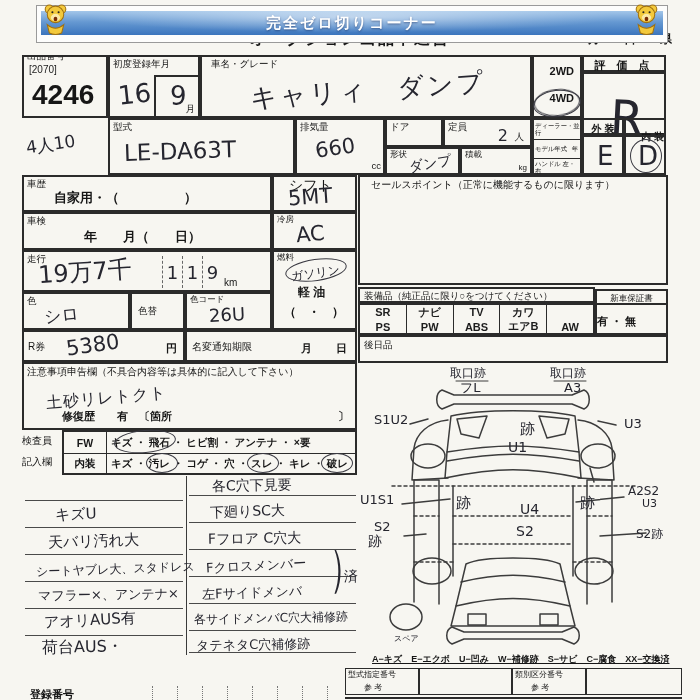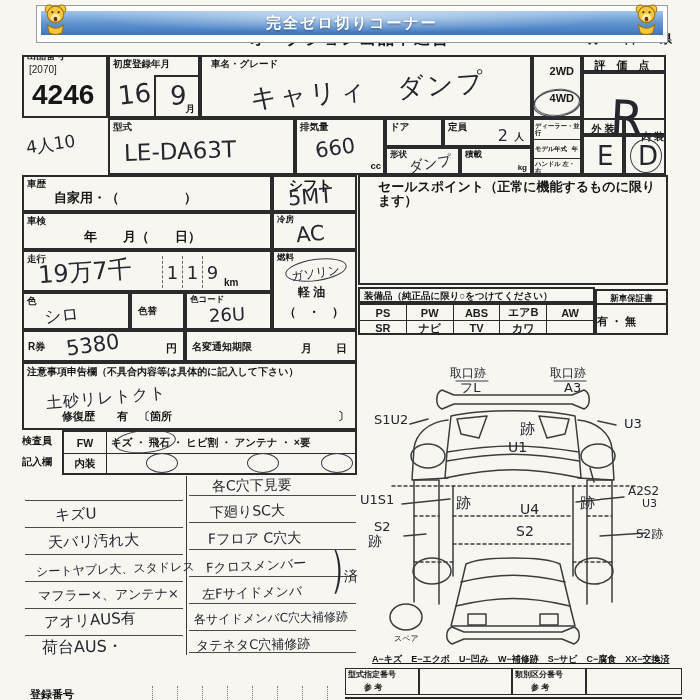--- a/index.html
+++ b/index.html
@@ -1,21 +1,21 @@
 <!DOCTYPE html>
 <html><head>
 <meta charset="utf-8">
 <style>
   html,body{margin:0;padding:0;background:#e9e7e2;}
   #sheet{position:relative;width:700px;height:700px;background:#f7f6f1;overflow:hidden;
          font-family:"Liberation Sans",sans-serif;color:#1d1d1d;}
   .abs{position:absolute;}
   .box{position:absolute;border:2px solid #2b2b2b;box-sizing:border-box;background:transparent;}
   .thin{border-width:1.5px;}
-  .lbl{font-size:9.5px;font-weight:bold;color:#161616;line-height:1.05;}
+  .lbl{font-size:9.5px;font-weight:normal;color:#161616;line-height:1.05;}
   .pr{font-weight:bold;color:#161616;}
   .hw{font-family:"DejaVu Sans",sans-serif;color:#26262f;white-space:nowrap;}
   .circ{position:absolute;border:1.6px solid #3a3a42;border-radius:50%;pointer-events:none;}
   .rule{position:absolute;background:#4a4a4a;height:1px;}
   .vline{position:absolute;background:#3a3a3a;width:1px;}
   .dotcell{display:inline-block;border-left:1px dotted #777;height:14px;width:24px;}
   .mcell{display:inline-flex;align-items:center;justify-content:center;
          border-left:1px dashed #666;width:19px;height:32px;}
   .banner{position:absolute;left:36px;top:5px;width:630px;height:36px;background:#fdfdfc;
           border:1px solid #9a9a9a;z-index:3;}
@@ -211,20 +211,21 @@
 
   <span class="lbl" style="position:absolute;left:22px;top:436px;font-size:10px;">検査員</span>
   <span class="lbl" style="position:absolute;left:22px;top:457px;font-size:10px;">記入欄</span>
   <div class="box" style="left:62px;top:430px;width:295px;height:45px;">
     <div style="height:21px;border-bottom:1.5px solid #2b2b2b;display:flex;">
       <span class="pr" style="width:42px;border-right:1.5px solid #2b2b2b;font-size:10.5px;display:flex;align-items:center;justify-content:center;">FW</span>
       <span class="pr" style="font-size:10.5px;display:flex;align-items:center;padding-left:4px;white-space:nowrap;">キズ ・ 飛石 ・ ヒビ割 ・ アンテナ ・ ×要</span>
     </div>
     <div style="height:20px;display:flex;">
       <span class="pr" style="width:42px;border-right:1.5px solid #2b2b2b;font-size:10.5px;display:flex;align-items:center;justify-content:center;">内装</span>
+      <span class="pr" style="font-size:10.5px;display:flex;align-items:center;padding-left:4px;white-space:nowrap;">キズ ・ 汚レ ・ コゲ ・ 穴 ・ スレ ・ キレ ・ 破レ</span>
     </div>
   </div>
   <div class="circ" style="left:114px;top:430px;width:60px;height:21px;transform:rotate(-5deg);"></div>
   <div class="circ" style="left:146px;top:453px;width:30px;height:18px;"></div>
   <div class="circ" style="left:247px;top:453px;width:30px;height:18px;"></div>
   <div class="circ" style="left:321px;top:453px;width:30px;height:18px;"></div>
 
   <div class="vline" style="left:186px;top:476px;height:179px;"></div>
   <div class="rule" style="left:25px;top:500px;width:158px;"></div>
   <div class="rule" style="left:25px;top:527px;width:158px;"></div>
@@ -258,46 +259,49 @@
   <span class="hw" style="position:absolute;left:344px;top:568px;font-size:14px;">済</span>
 
   <div class="abs" style="left:22px;top:683px;width:335px;height:17px;">
     <span class="pr" style="position:absolute;top:4px;left:8px;font-size:11px;">登録番号</span>
     <div style="position:absolute;left:130px;top:3px;">
       <span class="dotcell"></span><span class="dotcell"></span><span class="dotcell"></span><span class="dotcell"></span><span class="dotcell"></span><span class="dotcell"></span><span class="dotcell"></span><span class="dotcell"></span>
     </div>
   </div>
 
   <div class="box" style="left:358px;top:175px;width:310px;height:110px;">
-    <span class="lbl" style="position:absolute;top:3px;left:18px;font-size:13px;">セールスポイント（正常に機能するものに限ります）</span>
+    <span class="lbl" style="position:absolute;top:3px;left:11px;font-size:10px;">セールスポイント（正常に機能するものに限ります）</span>
   </div>
   <div class="box" style="left:358px;top:287px;width:237px;height:16px;">
     <span class="lbl" style="position:absolute;top:2px;left:4px;font-size:9.5px;">装備品（純正品に限り○をつけてください）</span>
   </div>
   <div class="box" style="left:595px;top:289px;width:73px;height:16px;">
     <span class="lbl" style="position:absolute;top:3px;width:100%;text-align:center;font-size:8.5px;">新車保証書</span>
   </div>
   <div class="box" style="left:358px;top:303px;width:237px;height:32px;">
+    <div style="display:flex;height:14px;">
+      <span class="eqcell">SR</span>
+      <span class="eqcell">ナビ</span>
+      <span class="eqcell">TV</span>
+      <span class="eqcell">カワ</span>
+      <span class="eqcell"></span>
+    </div>
     <div style="display:flex;height:15px;border-bottom:1.5px solid #2b2b2b;">
       <span class="eqcell">PS</span>
       <span class="eqcell">PW</span>
       <span class="eqcell">ABS</span>
       <span class="eqcell">エアB</span>
       <span class="eqcell">AW</span>
     </div>
-    <div style="display:flex;height:14px;">
-      <span class="eqcell">SR</span>
-      <span class="eqcell">ナビ</span>
-      <span class="eqcell">TV</span>
-      <span class="eqcell">カワ</span>
-      <span class="eqcell"></span>
-    </div>
   </div>
   <div class="box" style="left:595px;top:303px;width:73px;height:32px;">
     <span class="pr" style="position:absolute;top:9px;width:100%;text-align:left;font-size:11px;">有 ・ 無</span>
+  </div>
+  <div class="box" style="left:358px;top:335px;width:310px;height:28px;">
+    <span class="lbl" style="position:absolute;top:3px;left:4px;font-size:9.5px;">後日品</span>
   </div>
 
   <svg class="abs" style="left:358px;top:364px;" width="310" height="290" viewBox="0 0 310 290">
     <g fill="none" stroke="#3c3c3c" stroke-width="1.5" stroke-linejoin="round" stroke-linecap="round">
       <path d="M96,31 H214 L226,26 C233,29 233,42 226,45 L214,40 H96 L84,45 C77,42 77,29 84,26 Z"></path>
       <path d="M93,52 C125,45 185,45 217,52 L221,88 C170,80 140,80 89,88 Z"></path>
       <path d="M99,55 L129,52 L121,74 L103,70 Z"></path>
       <path d="M211,55 L181,52 L189,74 L207,70 Z"></path>
       <path d="M89,97 C140,88 170,88 221,97"></path>
       <path d="M87,114 C140,103 170,103 223,114"></path>

